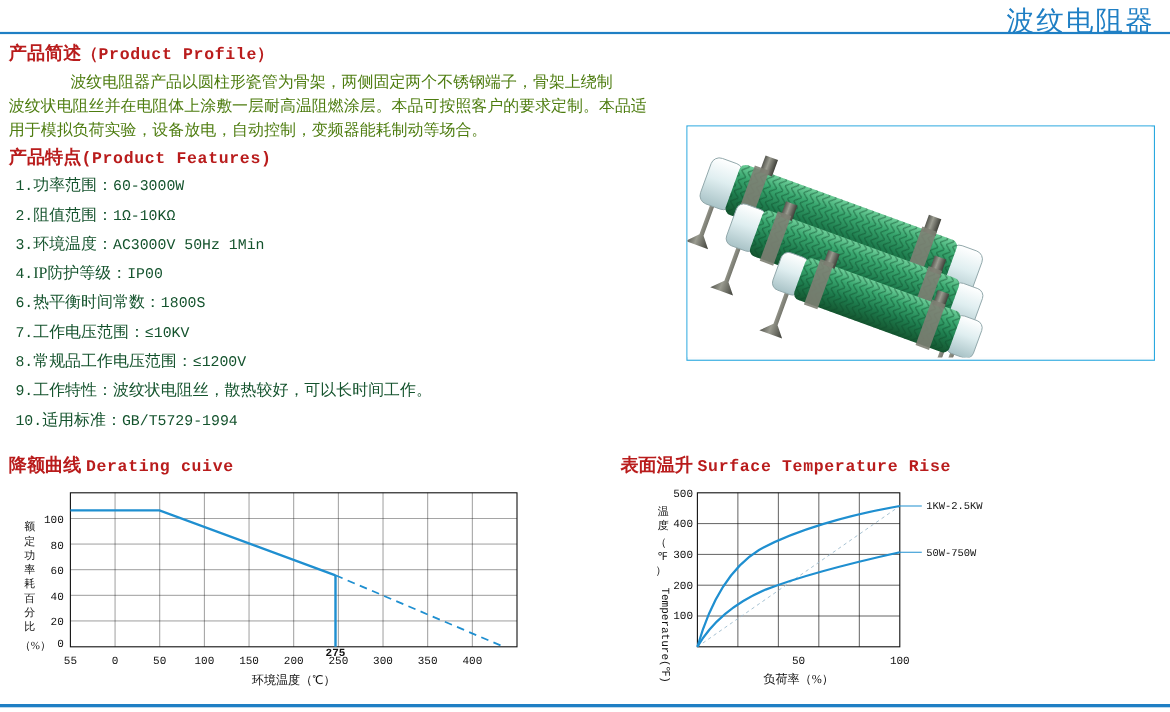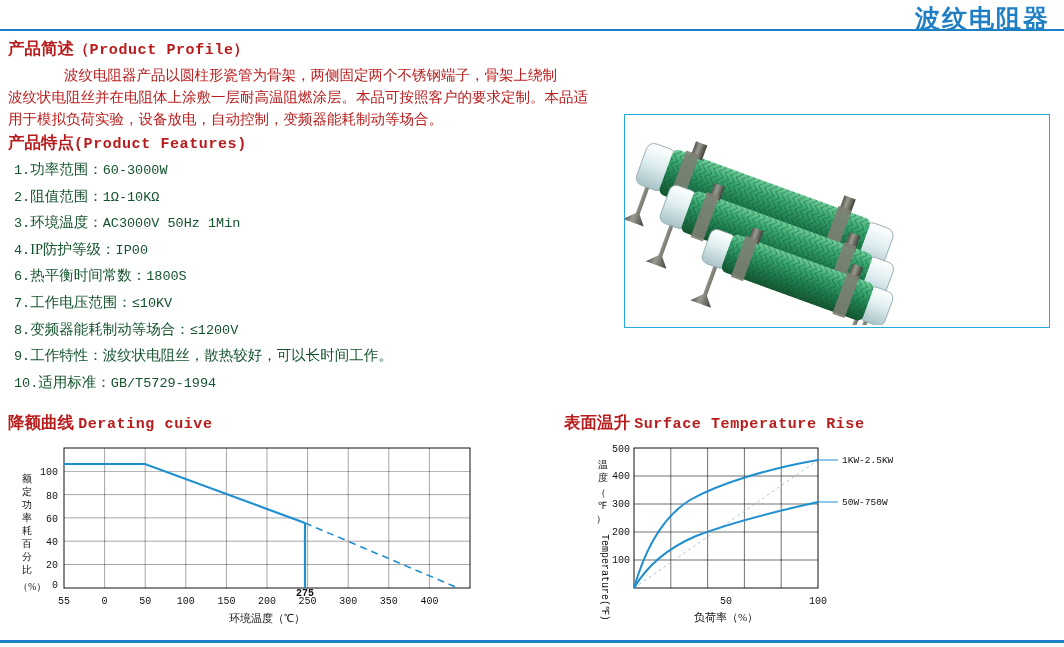--- a/index.html
+++ b/index.html
@@ -10,36 +10,36 @@
     color:#1a1a1a;
     overflow:hidden;
   }
   
   #header-band{
     position:absolute;left:0;top:0;width:1064px;height:28px;
   }
   #header-title{
     position:absolute;right:14px;top:2px;
     font-family:"Liberation Serif", serif;
-    font-size:25px;color:#1f7fc4;letter-spacing:2px;font-weight:700;
+    font-size:25px;color:#1f7fc4;letter-spacing:2px;font-weight:400;
   }
   #header-rule{
     position:absolute;left:0;top:29px;width:1064px;height:2px;background:#1f7fc4;
   }
   
   .sec-title{
     font-family:"Liberation Serif", serif;
     font-weight:bold;font-size:16.5px;color:#b91c1c;
   }
   .sec-title .en{font-family:"Liberation Mono", monospace;font-weight:bold;font-size:15px;letter-spacing:.6px;}
   
   #profile-title{position:absolute;left:8px;top:38px;}
   #profile-body{
     position:absolute;left:8px;top:64px;width:640px;
-    font-size:14.5px;line-height:22px;color:#b91c1c;
+    font-size:14.5px;line-height:22px;color:#4d7c0f;
   }
   #profile-body p{margin:0;}
   #profile-body p.indent{text-indent:56px;}
   
   #features-title{position:absolute;left:8px;top:132px;}
   #features-list{
     position:absolute;left:14px;top:157px;width:600px;
     font-size:14.5px;line-height:25.6px;color:#14532d;
   }
   #features-list div{white-space:nowrap;}
@@ -106,21 +106,21 @@
   <div>
     <span class="num">4.</span><span>IP防护等级：</span><span class="val">IP00</span>
   </div>
   <div>
     <span class="num">6.</span><span>热平衡时间常数：</span><span class="val">1800S</span>
   </div>
   <div>
     <span class="num">7.</span><span>工作电压范围：</span><span class="val">≤10KV</span>
   </div>
   <div>
-    <span class="num">8.</span><span>变频器能耗制动等场合：</span><span class="val">≤1200V</span>
+    <span class="num">8.</span><span>常规品工作电压范围：</span><span class="val">≤1200V</span>
   </div>
   <div>
     <span class="num">9.</span><span>工作特性：波纹状电阻丝，散热较好，可以长时间工作。</span><span class="val"></span>
   </div>
   <div>
     <span class="num">10.</span><span>适用标准：</span><span class="val">GB/T5729-1994</span>
   </div>
 </div>
 
 <div id="product-photo">

